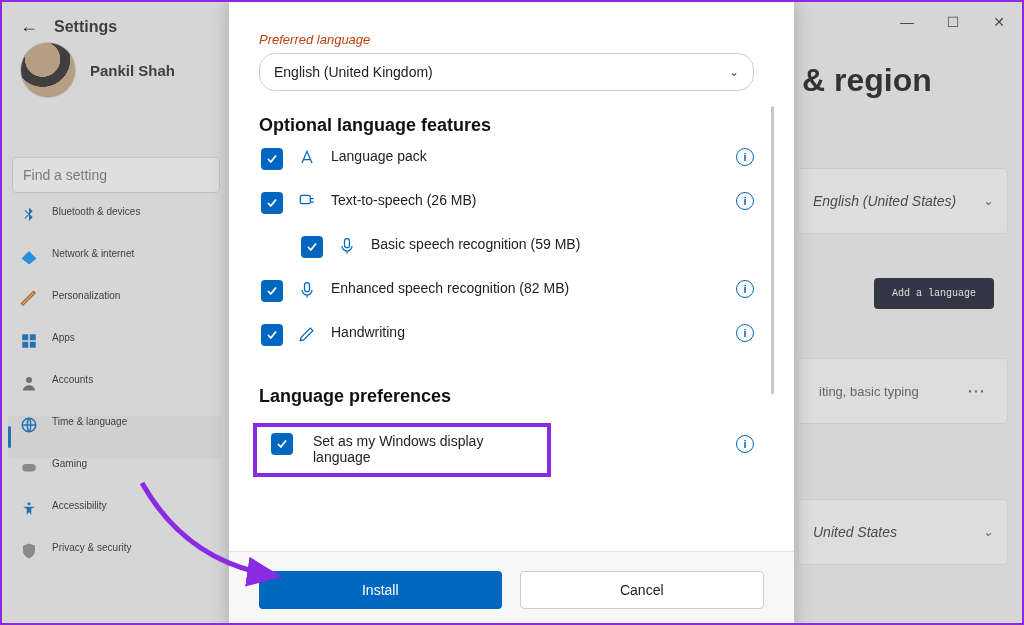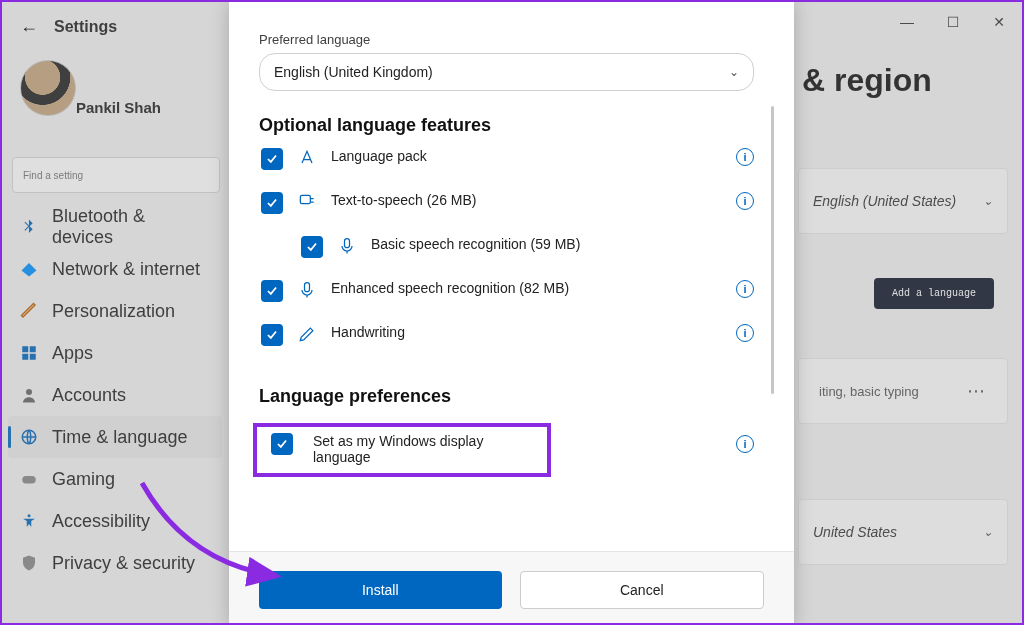--- a/index.html
+++ b/index.html
@@ -2,39 +2,39 @@
 <html><head>
 <meta charset="utf-8">
 <style>
   * { box-sizing: border-box; margin: 0; padding: 0; font-family: "Segoe UI", sans-serif; }
   body { width: 1024px; height: 625px; overflow: hidden; position: relative; background: #f3f3f3; border: 2px solid #8a2be2; }
   .titlebar { position: absolute; top: 0; left: 0; right: 0; height: 40px; display: flex; justify-content: flex-end; align-items: center; }
   .titlebar .btn { width: 46px; height: 40px; display:flex; align-items:center; justify-content:center; font-size:14px; color:#333; }
   .back-row { position:absolute; top:14px; left:18px; display:flex; align-items:center; gap:16px; }
   .back-arrow { font-size: 18px; }
   .settings-title { font-size: 16px; font-weight:600; color:#222; }
-  .user { position:absolute; top:58px; left:18px; display:flex; align-items:flex-end; }
+  .user { position:absolute; top:40px; left:18px; display:flex; align-items:center; gap:14px; }
   .avatar { width: 56px; height:56px; border-radius:50%; background: radial-gradient(circle at 40% 30%, #c5a57d 0 35%, #222 36% 55%, #c5a57d 56% 100%); border:1px solid #ccc; }
   .username { font-size:15px; font-weight:600; color:#222; }
   .search { position:absolute; top:155px; left:10px; width:208px; height:36px; background:#fff; border:1px solid #d7d7d7; border-radius:4px; display:flex; align-items:center; padding:0 10px; color:#555; font-size:14px; }
-  .search input { border:none; outline:none; flex:1; font-size:10px; background:transparent; }
+  .search input { border:none; outline:none; flex:1; font-size:14px; background:transparent; }
   .nav { position:absolute; top:204px; left:6px; width:214px; display:flex; flex-direction:column; }
-  .nav-item { display:flex; align-items:center; gap:14px; height:42px; padding: 0 12px; font-size:18px; color:#222; border-radius:4px; position:relative; }
+  .nav-item { display:flex; align-items:flex-start; gap:14px; height:42px; padding: 0 12px; font-size:10px; color:#222; border-radius:4px; position:relative; }
   .nav-item.active { background:#eaeaea; }
   .nav-item.active::before { content:""; position:absolute; left:0; top:10px; bottom:10px; width:3px; background:#0067c0; border-radius:3px; }
   .nav-icon { width:18px; height:18px; display:flex; align-items:center; justify-content:center; }
   .scrim { position:absolute; inset:0; background: rgba(140,140,140,0.28); }
   .page-title-bg { position:absolute; top:60px; left:800px; font-size:32px; font-weight:700; color:#111; white-space:nowrap; }
   .bg-setting-row { position:absolute; right:14px; width:210px; background:#fdfdfd; border:1px solid #e6e6e6; border-radius:4px; height:66px; display:flex; align-items:center; padding:0 14px; font-size:14px; color:#333; justify-content:space-between;font-style:italic; }
   .bg-btn { position:absolute; background:#0f172a; color:#fff; border:none; border-radius:4px; padding:10px 18px; font-size:10px;font-family:Liberation Mono, monospace; }
   .bg-card { position:absolute; right:14px; width:210px; height:66px; background:#fdfdfd; border:1px solid #e6e6e6; border-radius:4px; display:flex; align-items:center; justify-content:space-between; padding:0 20px; font-size:13px; color:#555; }
   .dialog { position:absolute; top:0; left:227px; width:565px; height:625px; background:#fff; box-shadow: 0 0 18px rgba(0,0,0,0.22); display:flex; flex-direction:column; }
   .dialog-body { flex:1; overflow:hidden; padding: 30px 40px 0 30px; position:relative; }
   .dialog h1 { font-size:24px; font-weight:700; color:#111; margin-bottom:24px; }
-  .dialog .label { font-size:13px; color:#404040; margin-bottom:6px; }
+  .dialog .label { font-size:13px; color:#c2410c; margin-bottom:6px;font-style:italic; }
   .dropdown { width:100%; height:38px; border:1px solid #d0d0d0; border-radius:16px; display:flex; align-items:center; justify-content:space-between; padding:0 14px; font-size:14px; color:#222; margin-bottom:24px; background:#fff; }
   .section-h { font-size:18px; font-weight:700; color:#111; margin: 10px 0 12px; }
   .feature-row { display:flex; height:44px; gap:14px; padding-left:2px; }
   .feature-row.indent { padding-left:42px; }
   .checkbox { width:22px; height:22px; background:#0067c0; border-radius:4px; display:flex; align-items:center; justify-content:center; color:#fff; flex:0 0 auto; }
   .checkbox svg { width:14px; height:14px; }
   .feat-icon { width:20px; height:20px; display:flex; align-items:center; justify-content:center; color:#0067c0; flex:0 0 auto; }
   .feat-label { flex:1; font-size:14px; color:#222; }
   .info-icon { width:18px; height:18px; border:1.5px solid #0067c0; border-radius:50%; color:#0067c0; display:flex; align-items:center; justify-content:center; font-size:11px; flex:0 0 auto; font-weight:600; }
   .highlight-box { border:4px solid #8a2be2; border-radius:0; padding:6px 6px; margin: 4px 185px 0 -6px; }

